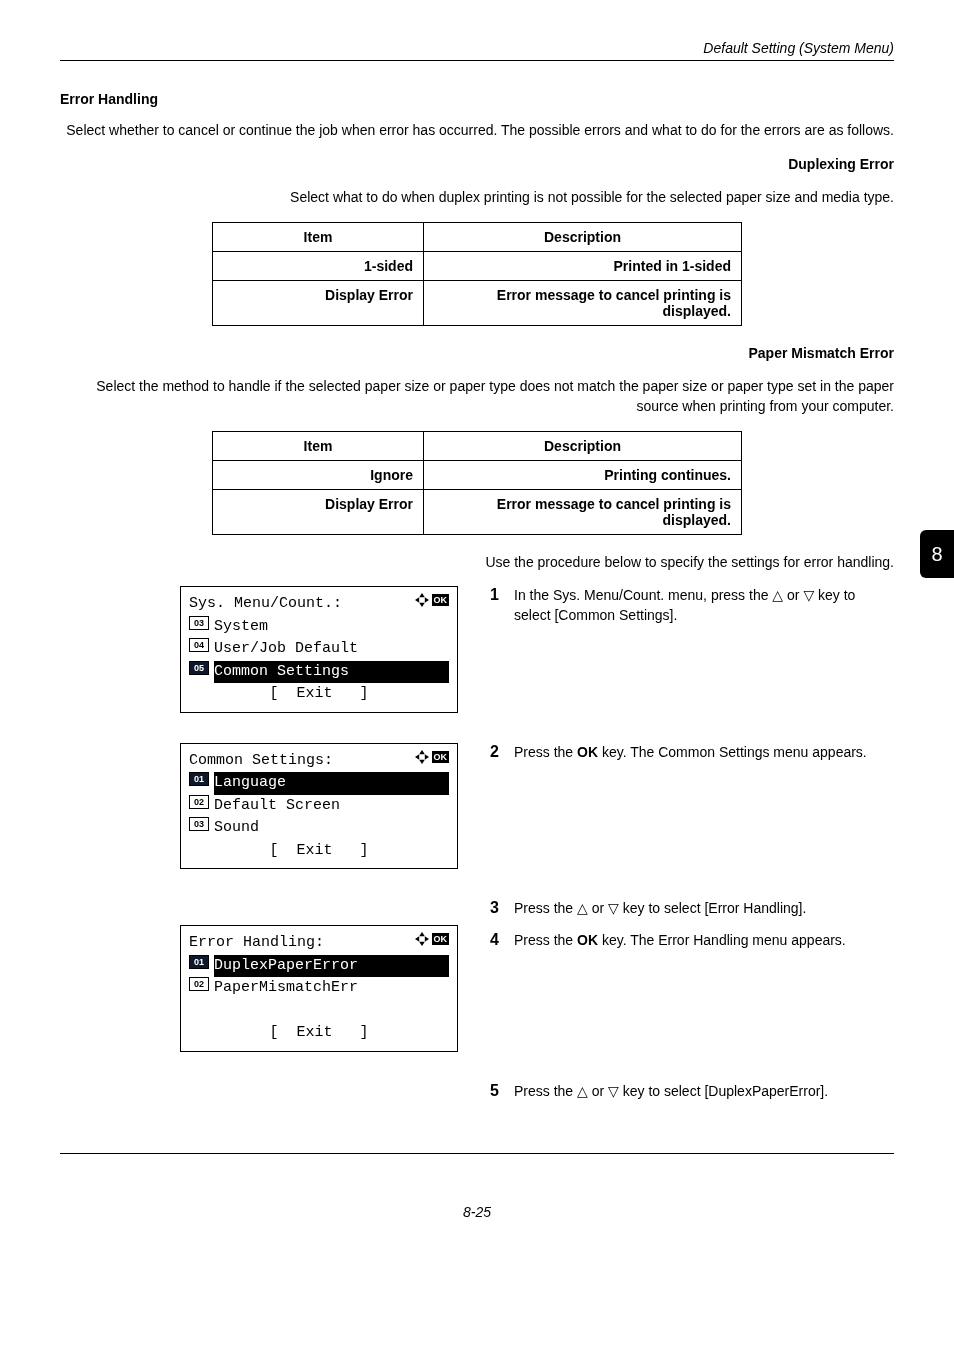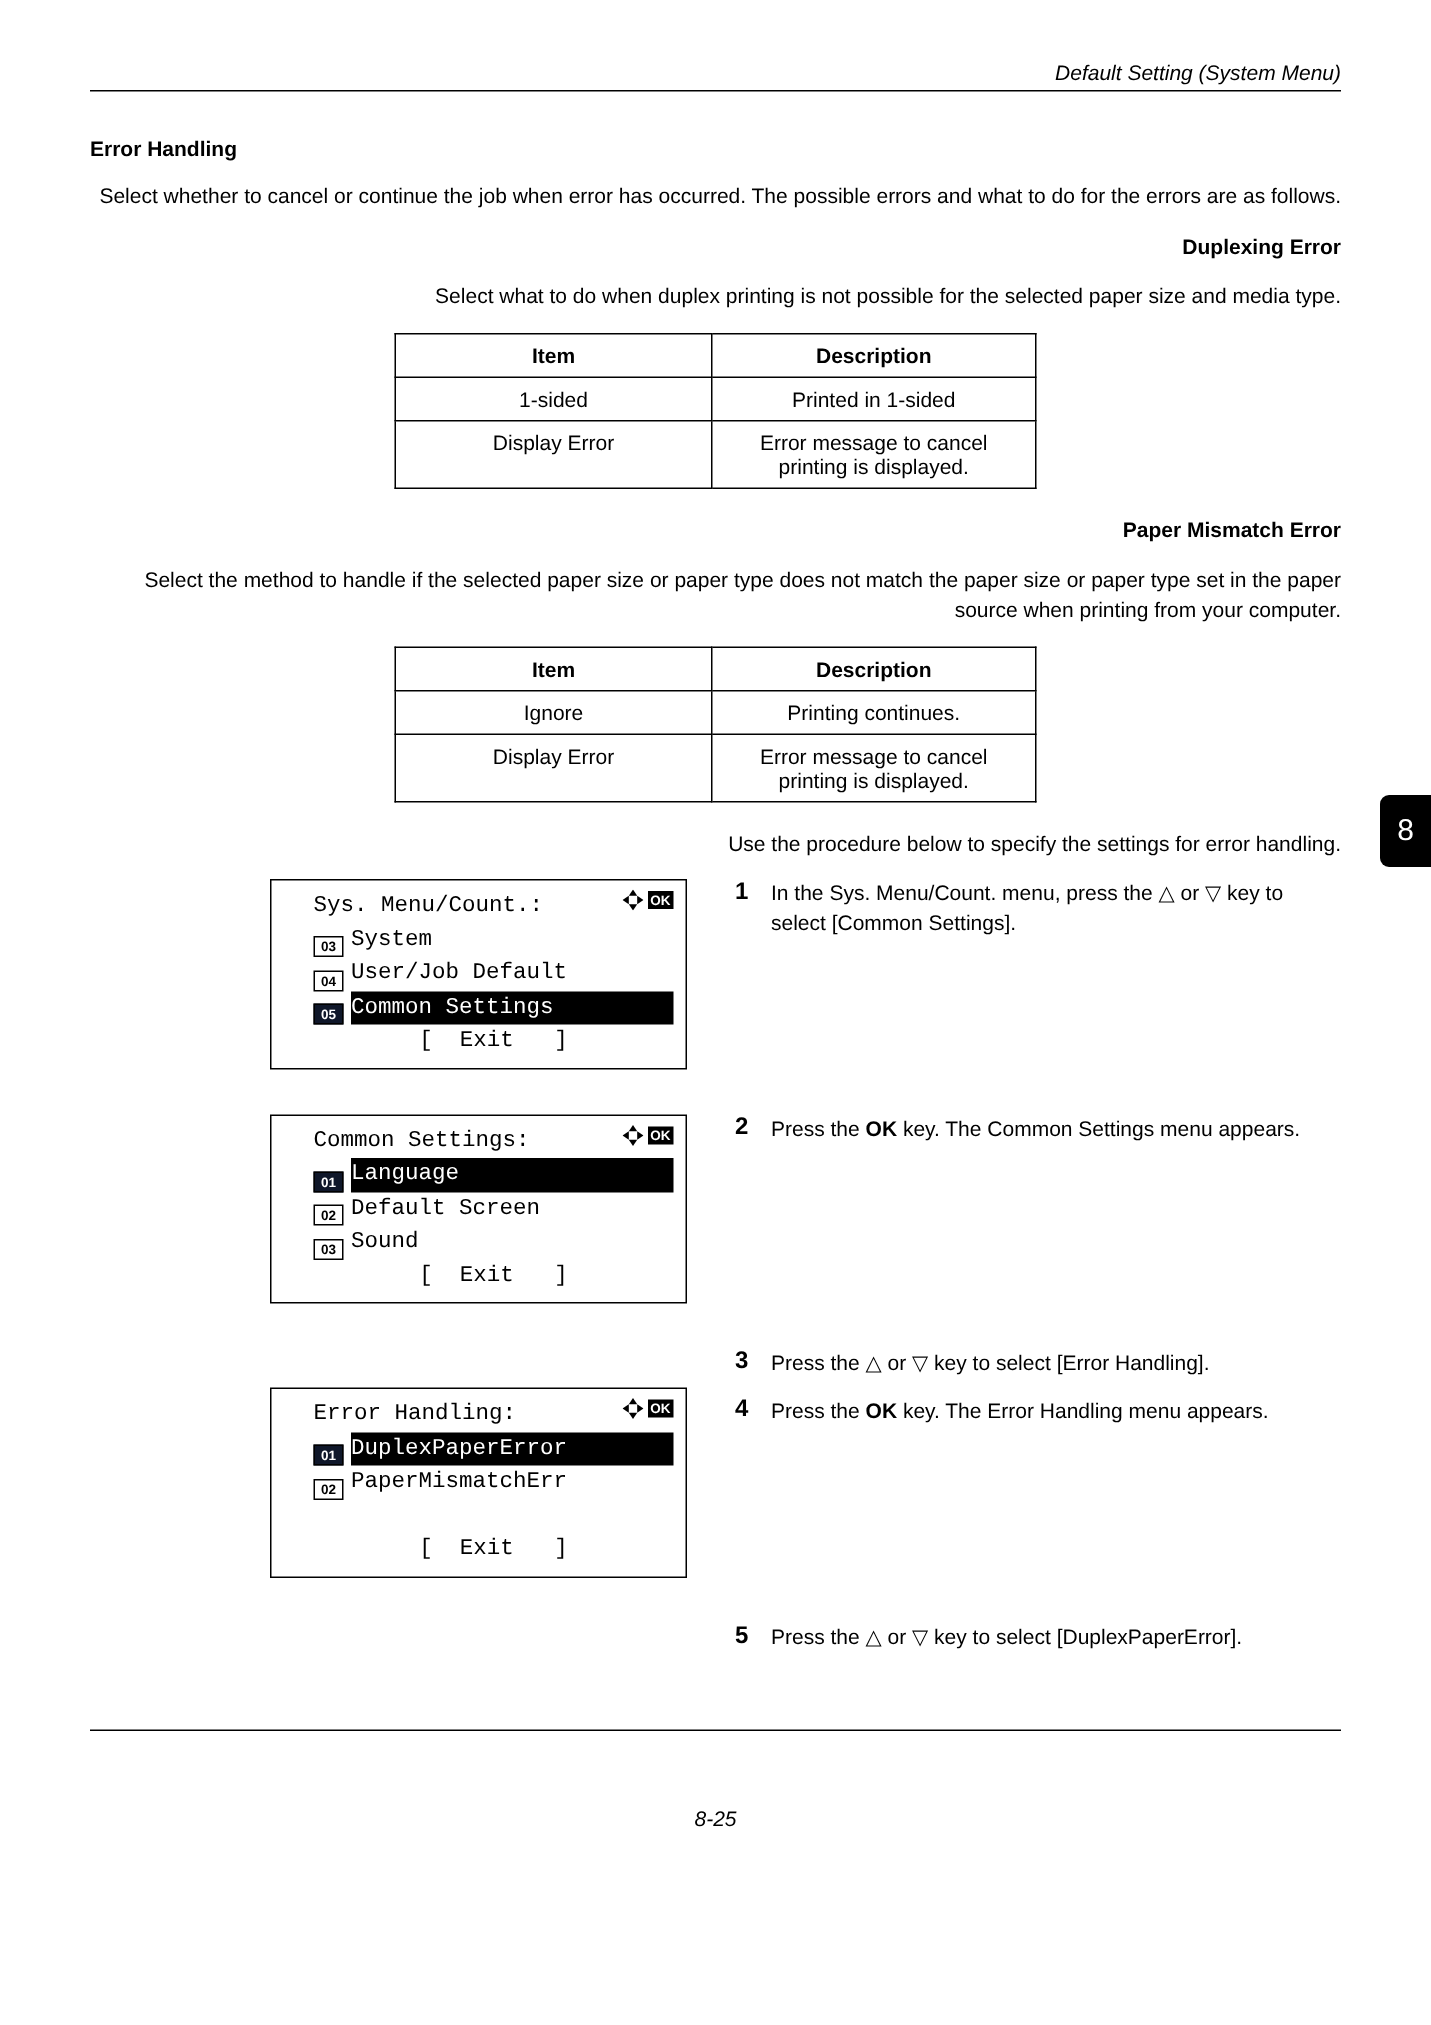--- a/index.html
+++ b/index.html
@@ -26,44 +26,45 @@
   h1.section-title {
     font-size: 14px;
     font-weight: bold;
     margin: 0 0 14px 0;
   }
   p { margin: 0 0 14px 0; line-height: 1.4; text-align: right; }
   .bold { font-weight: bold; }
   table.desc-table {
     border-collapse: collapse;
     margin: 0 auto 18px auto;
-    width: 428px;
+    width: 530px;
   }
   table.desc-table th, table.desc-table td {
     border: 1px solid #000;
     padding: 6px 10px;
     font-size: 14px;
-    text-align: center;
+    text-align: right;
     vertical-align: top;
+    font-weight: bold;
   }
   table.desc-table th {
     text-align: center;
     font-weight: bold;
   }
   .lcd-box {
     border: 1px solid #000;
     font-family: "Courier New", monospace;
     font-size: 15px;
     line-height: 1.5;
     padding: 6px 8px;
     width: 260px;
     margin-left: 120px;
     position: relative;
   }
-  .lcd-row { display: flex; align-items: flex-end; white-space: pre; margin-left: 20px; }
+  .lcd-row { display: flex; align-items: flex-start; white-space: pre; }
   .lcd-badge {
     display: inline-block;
     border: 1px solid #000;
     font-size: 9px;
     font-weight: bold;
     padding: 0 2px;
     margin-right: 5px;
     line-height: 12px;
     min-width: 14px;
     text-align: center;

